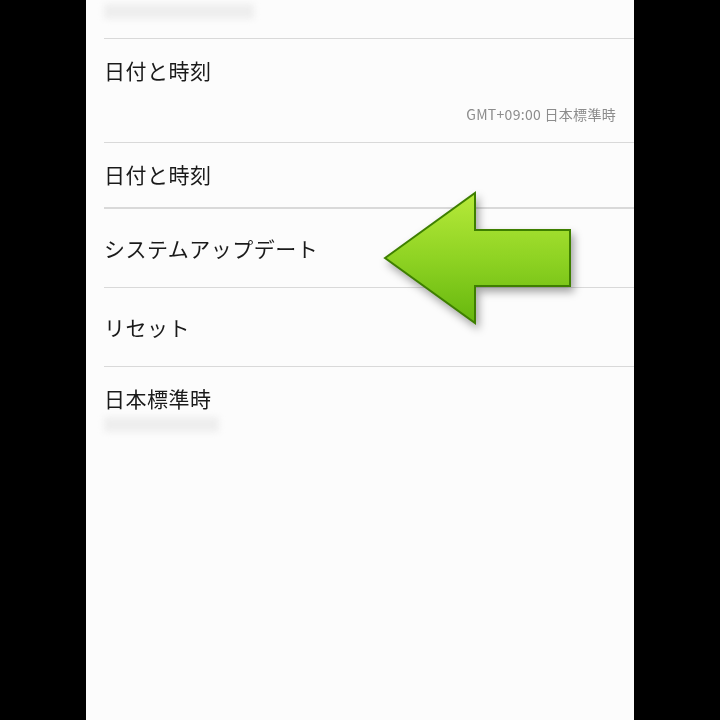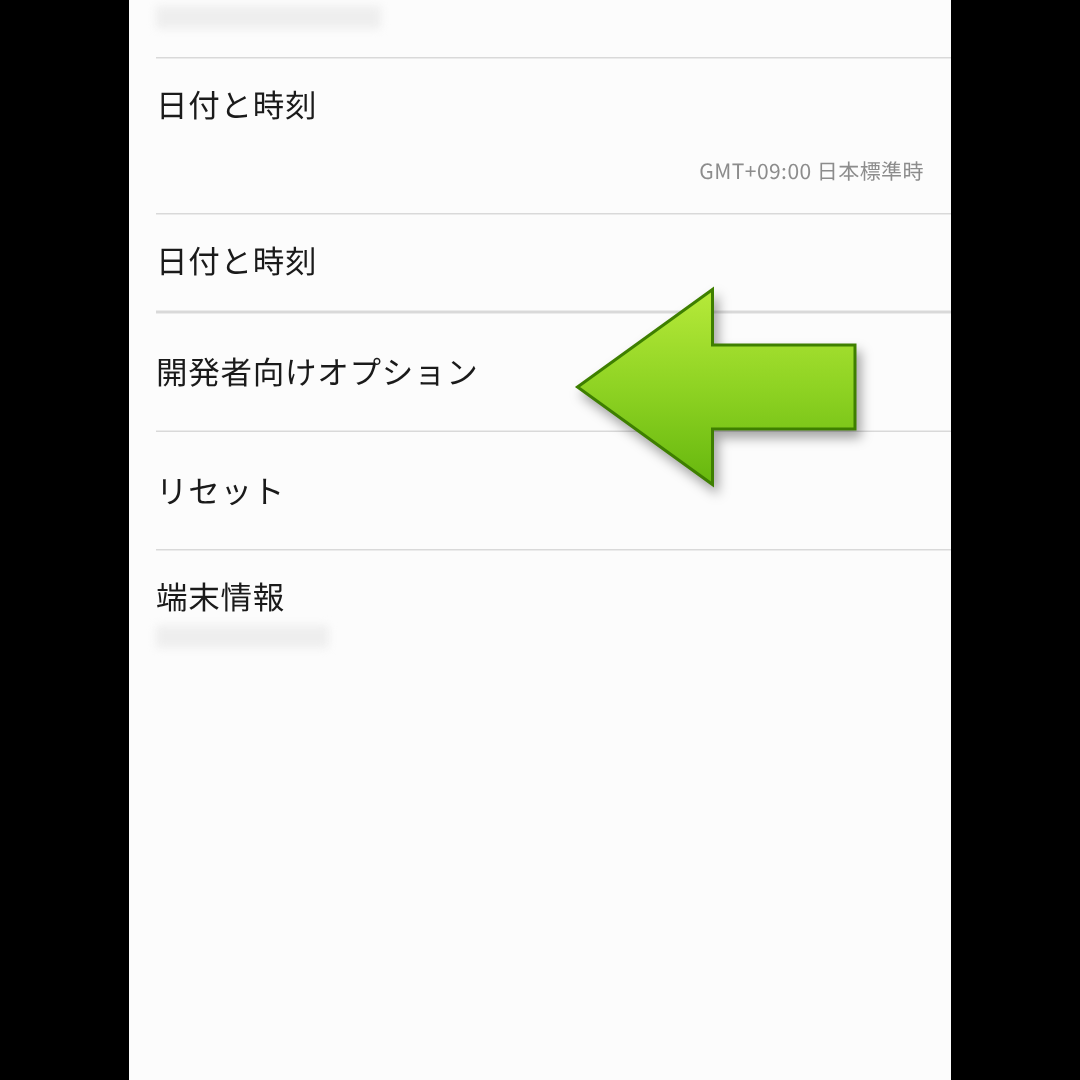--- a/index.html
+++ b/index.html
@@ -77,31 +77,31 @@
   <div class="divider"></div>
 
   <div class="row">
     <div class="title">日付と時刻</div>
   </div>
   <div class="divider"></div>
 
   <div class="divider"></div>
 
   <div class="row" style="padding-top:25px;padding-bottom:25px;">
-    <div class="title">開発者向けオプション</div>
+    <div class="title">システムアップデート</div>
   </div>
   <div class="divider"></div>
 
   <div class="row" style="padding-top:25px;padding-bottom:25px;">
     <div class="title">リセット</div>
   </div>
   <div class="divider"></div>
 
   <div class="row" style="padding-bottom:30px;">
-    <div class="title">端末情報</div>
+    <div class="title">日本標準時</div>
     <span class="blurblock" style="width:115px;height:15px;margin-top:4px;"></span>
   </div>
 
 </div>
 
 <svg class="arrow" viewBox="0 0 200 140">
   <defs>
     <linearGradient id="g" x1="0" y1="0" x2="0" y2="1">
       <stop offset="0" stop-color="#b7ea3a"></stop>
       <stop offset="0.5" stop-color="#8fd323"></stop>

